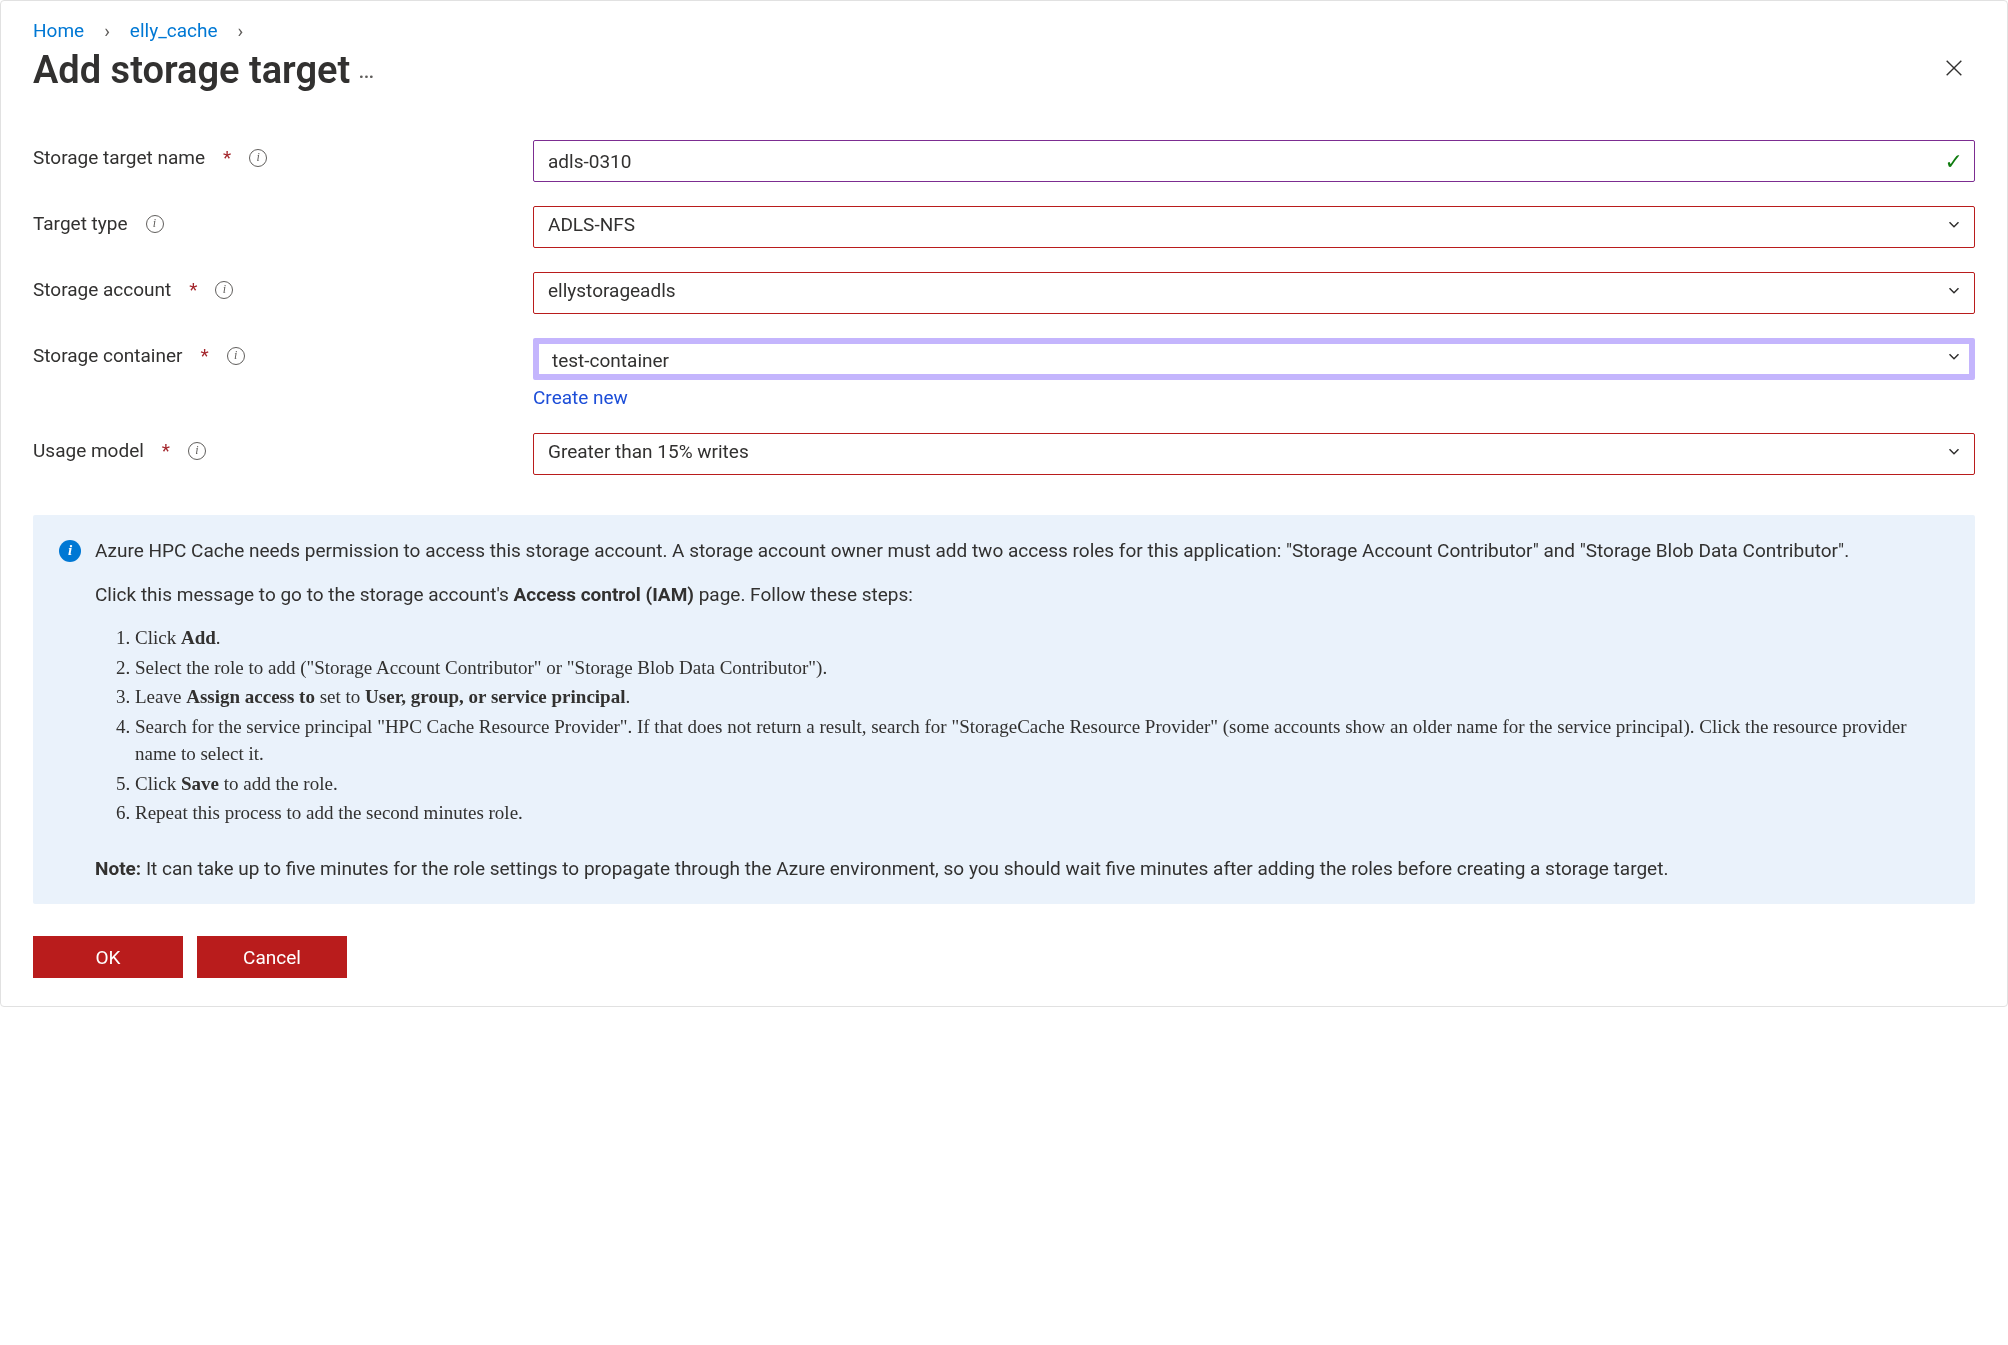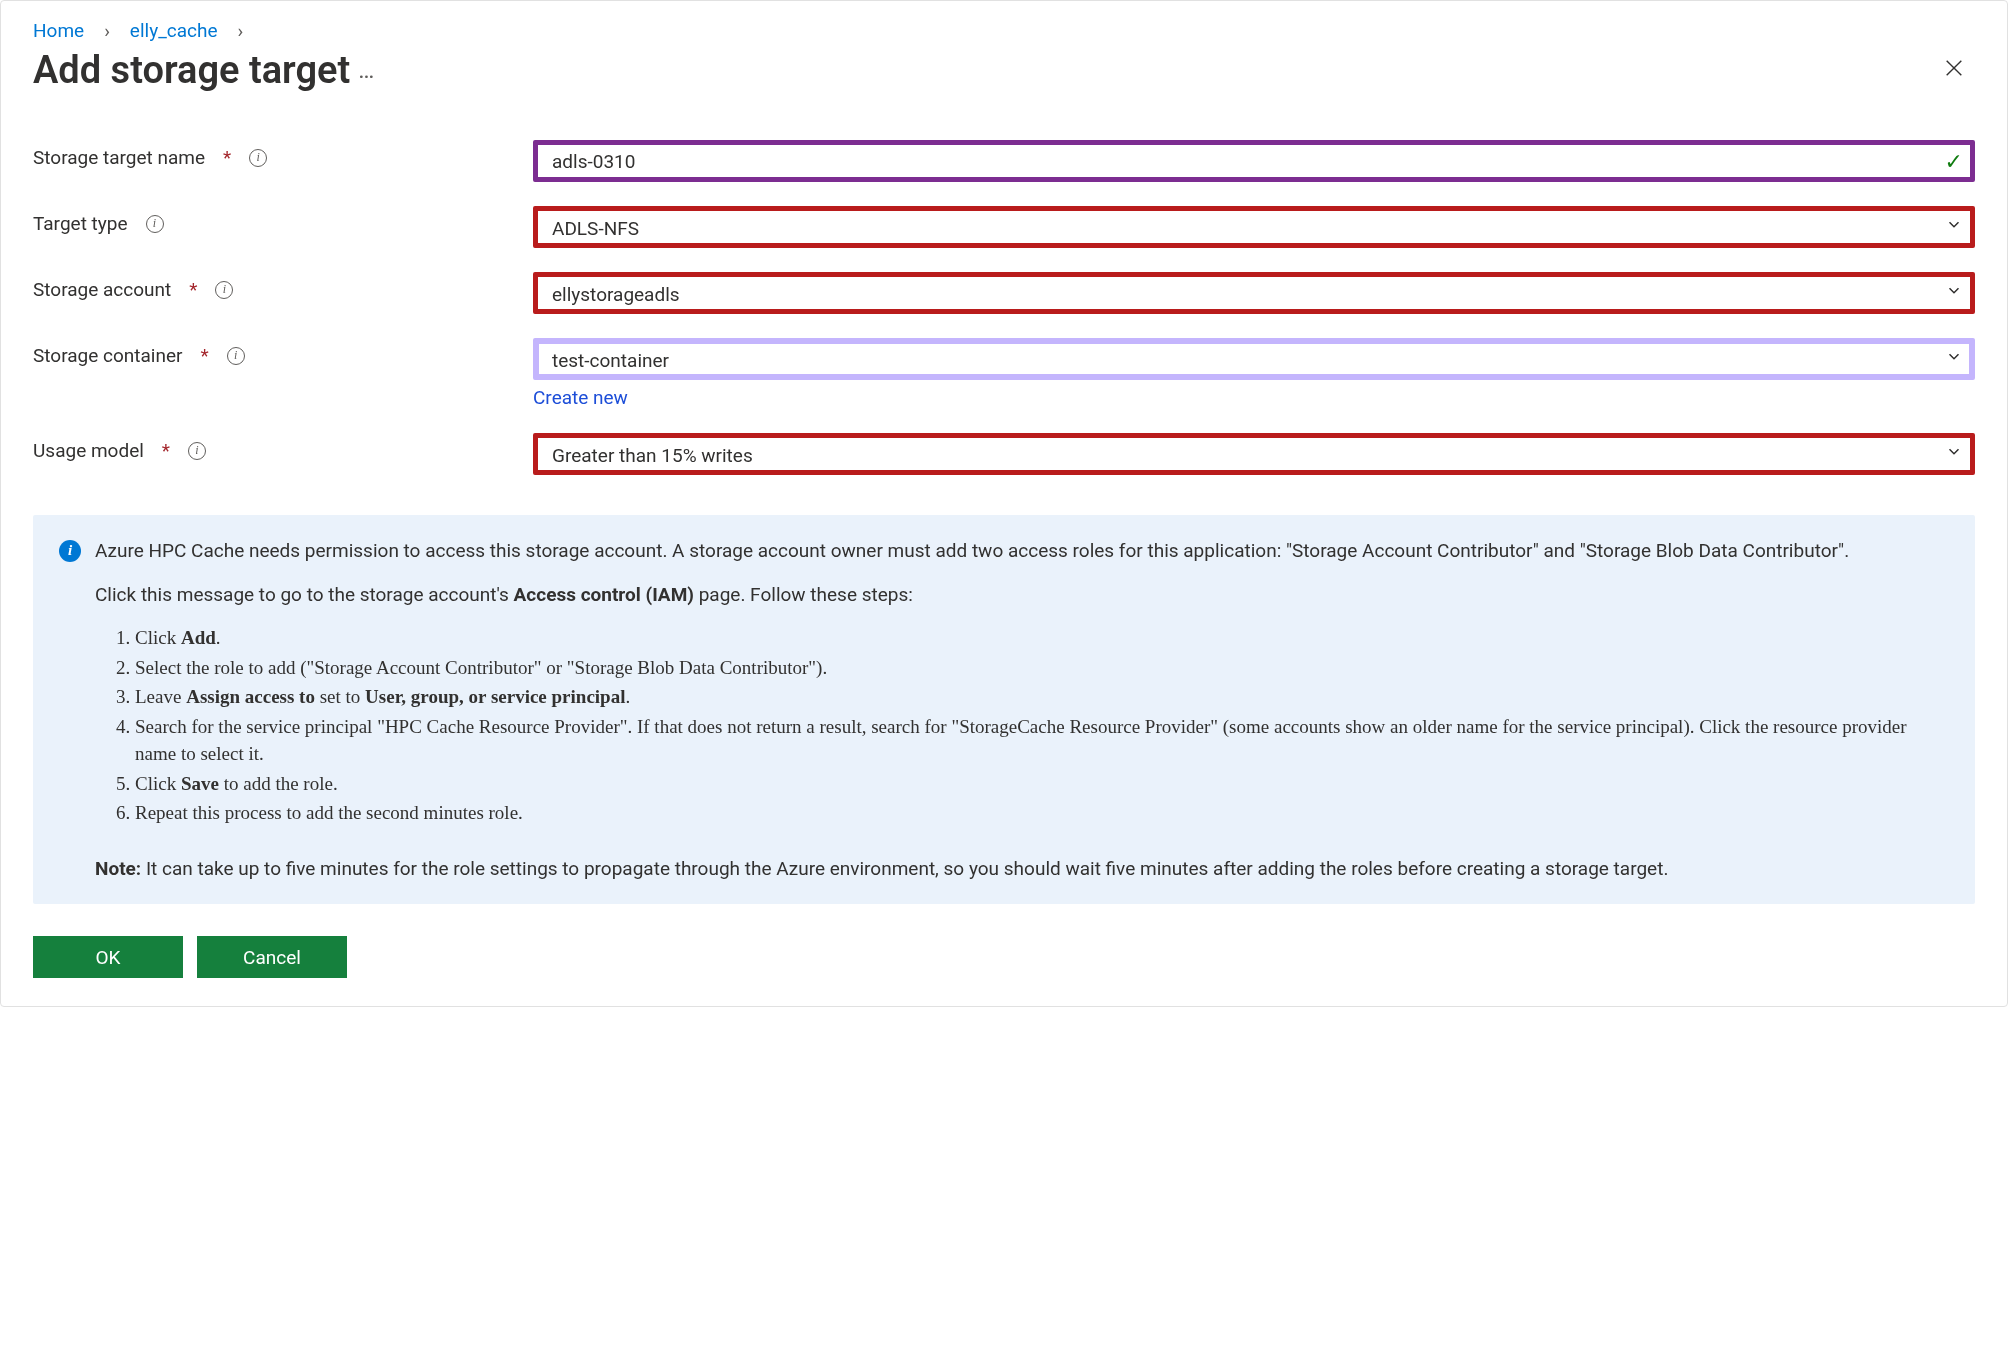--- a/index.html
+++ b/index.html
@@ -75,21 +75,21 @@
     cursor: pointer;
   }
   .form-field { flex: 1; }
   .field-wrap { position: relative; }
   .input, .select {
     width: 100%;
     height: 42px;
     font-size: 19px;
     font-family: inherit;
     padding: 6px 40px 6px 14px;
-    border: 5px solid #b91c1c;
+    border: 1px solid #b91c1c;
     border-radius: 2px;
     background: #fff;
     color: #323130;
   }
   .input.valid { border-color: #7c2d91; }
   .valid-check {
     position: absolute;
     right: 12px;
     top: 50%;
     transform: translateY(-50%);
@@ -151,21 +151,21 @@
     gap: 14px;
   }
   .btn {
     min-width: 150px;
     height: 42px;
     font-size: 19px;
     font-family: inherit;
     border: none;
     cursor: pointer;
   }
-  .btn-primary { background: #15803d; color: #fff; }
+  .btn-primary { background: #b91c1c; color: #fff; }
 </style>
 </head>
 <body>
 
 <div class="breadcrumb">
   <a href="#">Home</a>
   <span class="sep">›</span>
   <a href="#">elly_cache</a>
   <span class="sep">›</span>
 </div>

